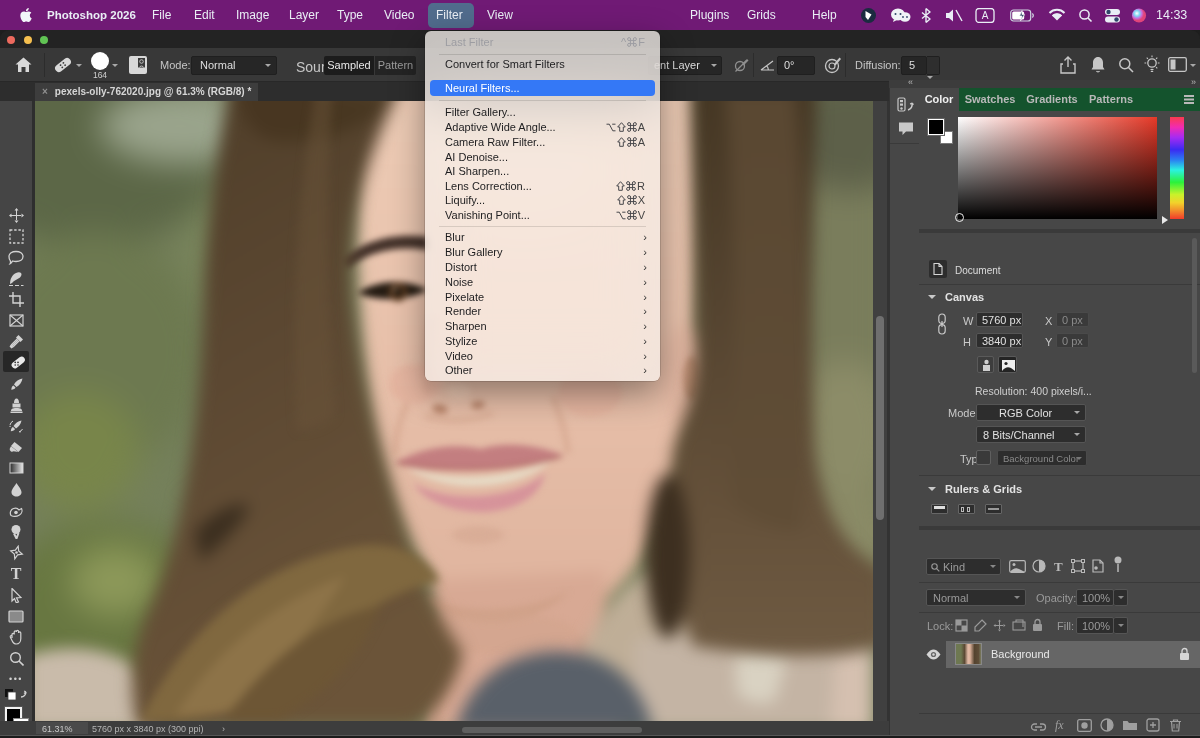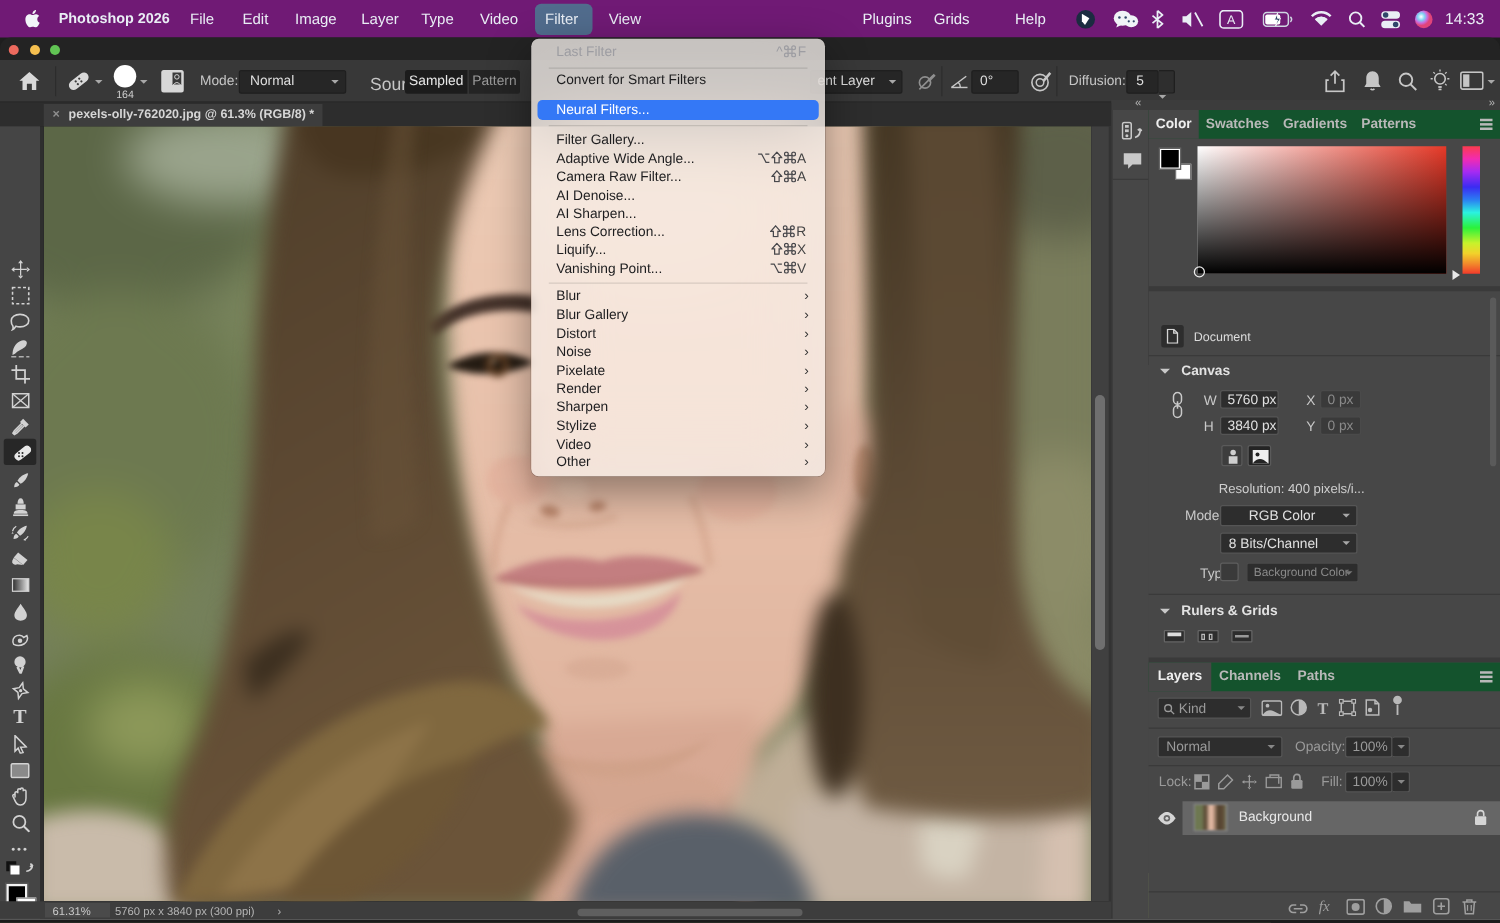--- a/index.html
+++ b/index.html
@@ -599,26 +599,20 @@
         <div style="position:absolute;left:2px;top:2px;width:3px;height:5px;border:1px solid #bbb"></div>
         <div style="position:absolute;left:8px;top:2px;width:3px;height:5px;border:1px solid #bbb"></div>
       </div>
     <div class="abs" style="left:66px;top:416px;width:17px;height:10px;background:#2d2d2d;border:1px solid #666;border-radius:1px">
         <div style="position:absolute;left:2px;top:3px;width:11px;height:2px;background:#999"></div>
       </div>
 
     <div class="abs" style="left:273px;top:150px;width:5px;height:135px;background:#5a5a5a;border-radius:2.5px"></div>
     <div class="abs" style="left:0;top:438px;width:281px;height:4px;background:#3a3a3a"></div>
 
-    <div class="ptabs" style="top:442px">
-      <div class="ptab active" style="left:0;width:50px">Layers</div>
-      <div class="ptab" style="left:50px;width:62px">Channels</div>
-      <div class="ptab" style="left:112px;width:44px">Paths</div>
-      <div class="abs" style="right:6px;top:7px;width:10px;height:1.5px;background:#b9b9b9;box-shadow:0 3.5px 0 #b9b9b9, 0 7px 0 #b9b9b9"></div>
-    </div>
     <div class="field" style="left:7px;top:470px;width:75px;height:17px;line-height:16px;color:#9a9a9a;border-color:#555"><span style="margin-left:16px">Kind</span><svg style="position:absolute;left:4px;top:4px" width="9" height="9" viewBox="0 0 9 9">
           <circle cx="3.5" cy="3.5" r="2.7" fill="none" stroke="#9a9a9a" stroke-width="1.1"></circle>
           <path d="M5.6,5.6 L8.3,8.3" stroke="#9a9a9a" stroke-width="1.1"></path>
         </svg><span style="position:absolute;right:4px;top:6px">
           <i class="tri" style="border-top-color:#888"></i>
         </span></div>
     <svg class="abs" style="left:90px;top:472px" width="17" height="13" viewBox="0 0 17 13">
         <rect x="0.7" y="0.7" width="15.6" height="11.6" rx="1.5" fill="none" stroke="#b9b9b9" stroke-width="1.2"></rect>
         <circle cx="5" cy="4.5" r="1.5" fill="#b9b9b9"></circle>
         <path d="M1,12 C4,8 7,7.5 10,9 L16,12 Z" fill="#b9b9b9"></path>

